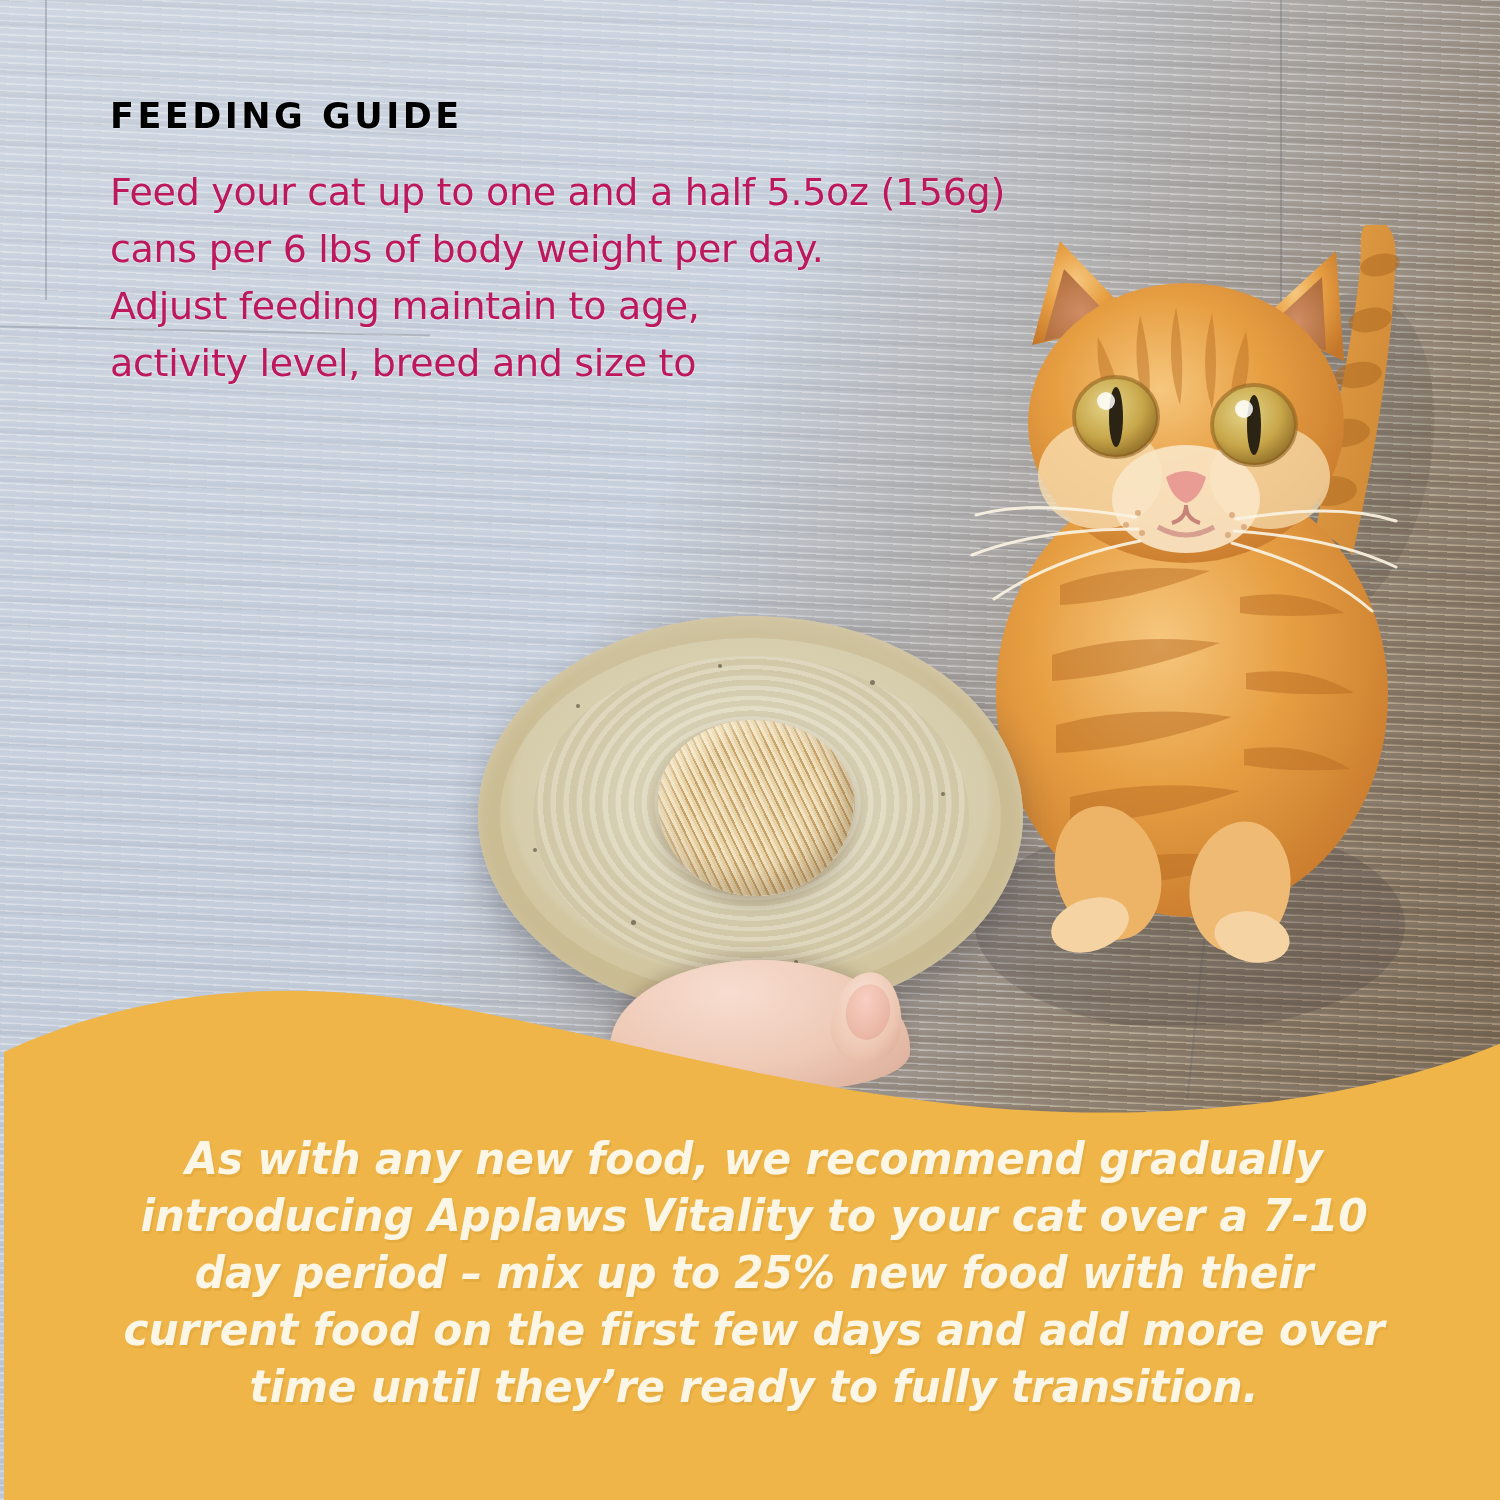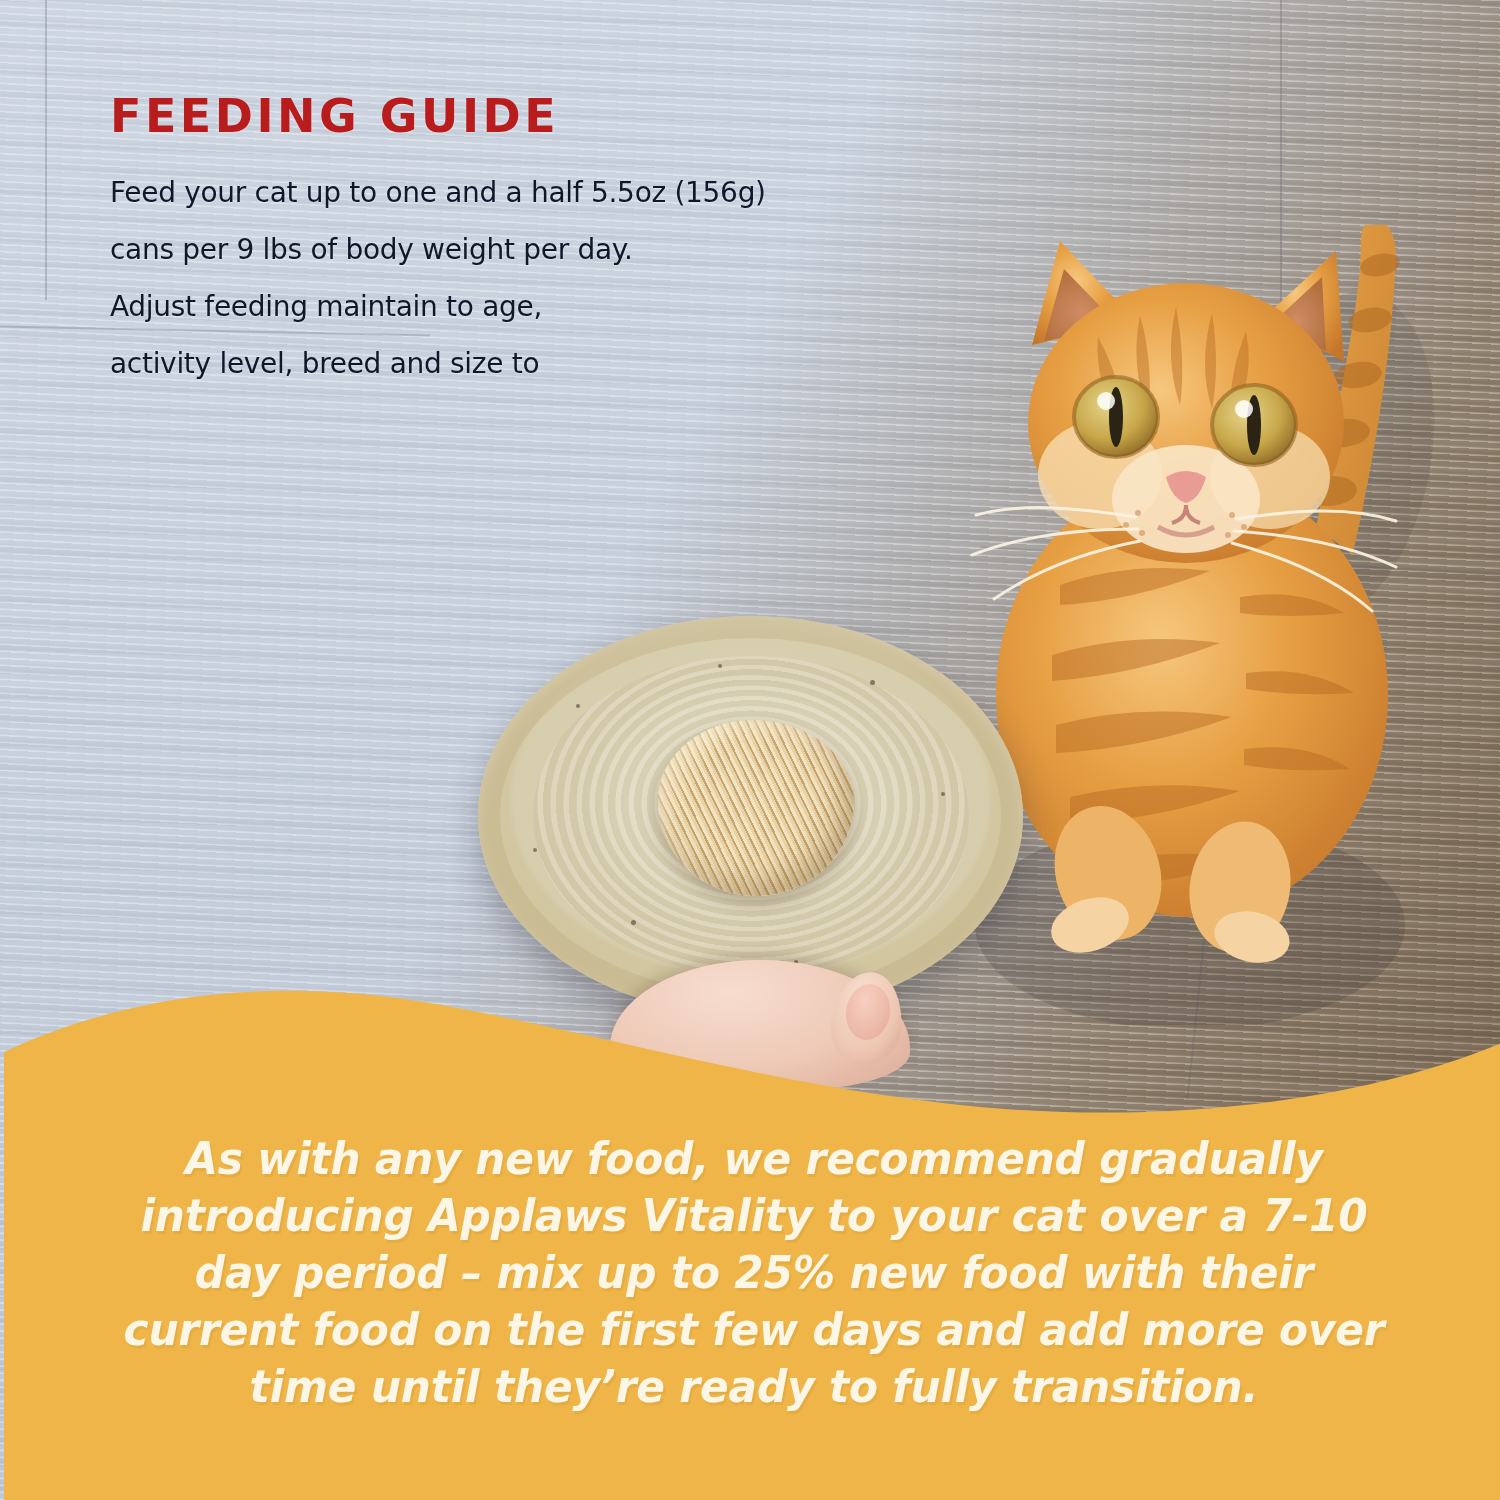--- a/index.html
+++ b/index.html
@@ -113,30 +113,30 @@
     letter-spacing:-.2px;
     transform:scaleX(.94);
     text-shadow:2px 3px 0 rgba(205,150,50,.28);
   }
 
   
   .copy{position:absolute;left:110px;top:88px;width:1230px;}
   .headline{
     font-family:"DejaVu Sans",sans-serif;
     font-weight:bold;
-    font-size:46px;line-height:56px;
+    font-size:35px;line-height:56px;
     letter-spacing:3.5px;
-    color:#b91c1c;
+    color:#000000;
     text-shadow:0 1px 2px rgba(255,255,255,.45);
   }
   .body{
     margin-top:20px;
     font-family:"DejaVu Sans",sans-serif;
-    font-size:28px;line-height:57px;
-    color:#0f172a;
+    font-size:38px;line-height:57px;
+    color:#be185d;
     letter-spacing:-.3px;
     text-shadow:0 1px 2px rgba(255,255,255,.40);
     max-width:1180px;
   }
   .body .l{display:block;white-space:nowrap;}
 </style>
 </head>
 <body>
 
 <div id="page">
@@ -273,21 +273,21 @@
 
     <div class="hand"></div>
     <div class="thumb"></div>
     <div class="nail"></div>
   </div>
 
   <div class="copy">
     <div class="headline">FEEDING GUIDE</div>
     <div class="body">
       <span class="l">Feed your cat up to one and a half 5.5oz (156g)</span>
-      <span class="l">cans per 9 lbs of body weight per day.</span>
+      <span class="l">cans per 6 lbs of body weight per day.</span>
       <span class="l">Adjust feeding maintain to age,</span>
       <span class="l">activity level, breed and size to</span>
     </div>
   </div>
 
   <div class="banner">
     <svg viewBox="0 0 1500 520" preserveAspectRatio="none" xmlns="http://www.w3.org/2000/svg">
       <path d="M0,72 C 120,16 260,-4 420,22 C 600,52 830,126 1060,132 C 1250,137 1400,104 1500,62 L1500,520 L0,520 Z" fill="#EFB548"></path>
     </svg>
     <div class="banner-text">

